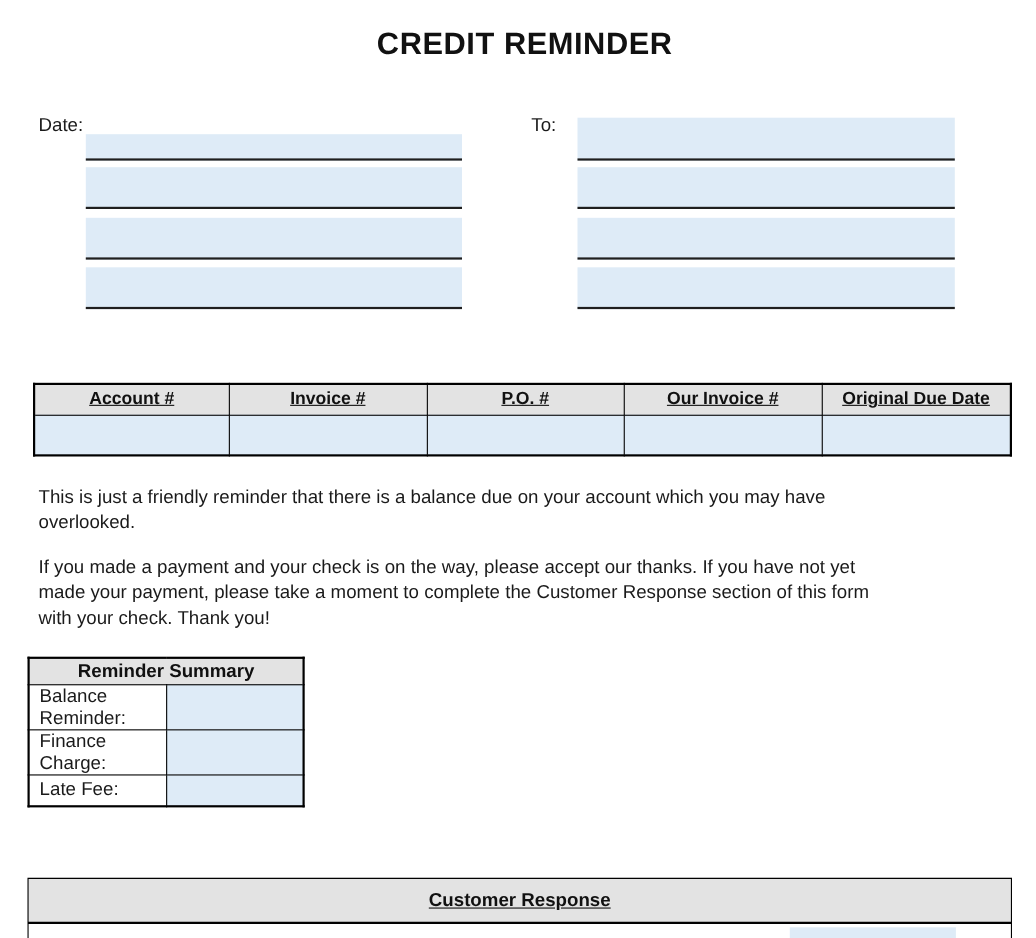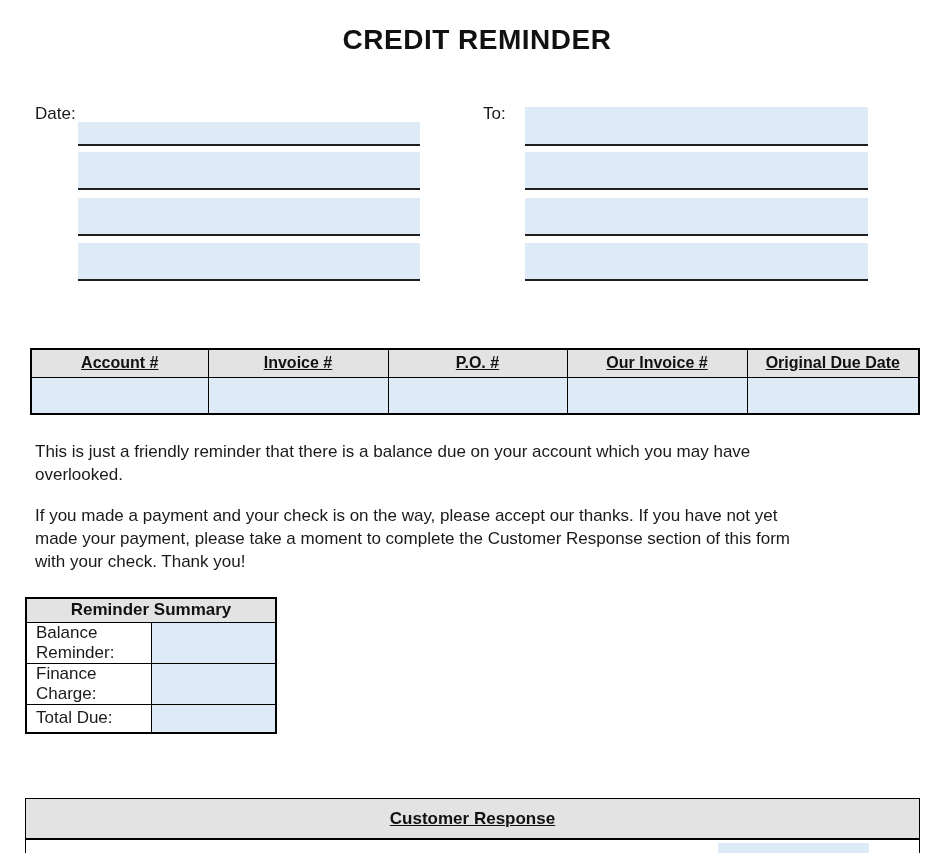--- a/index.html
+++ b/index.html
@@ -106,21 +106,21 @@
   </tr>
   <tr>
     <td class="sum-label">Balance Reminder:</td>
     <td class="sum-value"></td>
   </tr>
   <tr>
     <td class="sum-label">Finance Charge:</td>
     <td class="sum-value"></td>
   </tr>
   <tr>
-    <td class="sum-label">Total Due:</td>
+    <td class="sum-label">Late Fee:</td>
     <td class="sum-value"></td>
   </tr>
 </tbody>
   </table>
 
 <div class="abs cr-bar">
   <span>Customer Response</span>
 </div>
 <div class="abs cr-partial">
   <div class="cr-partial-field"></div>

